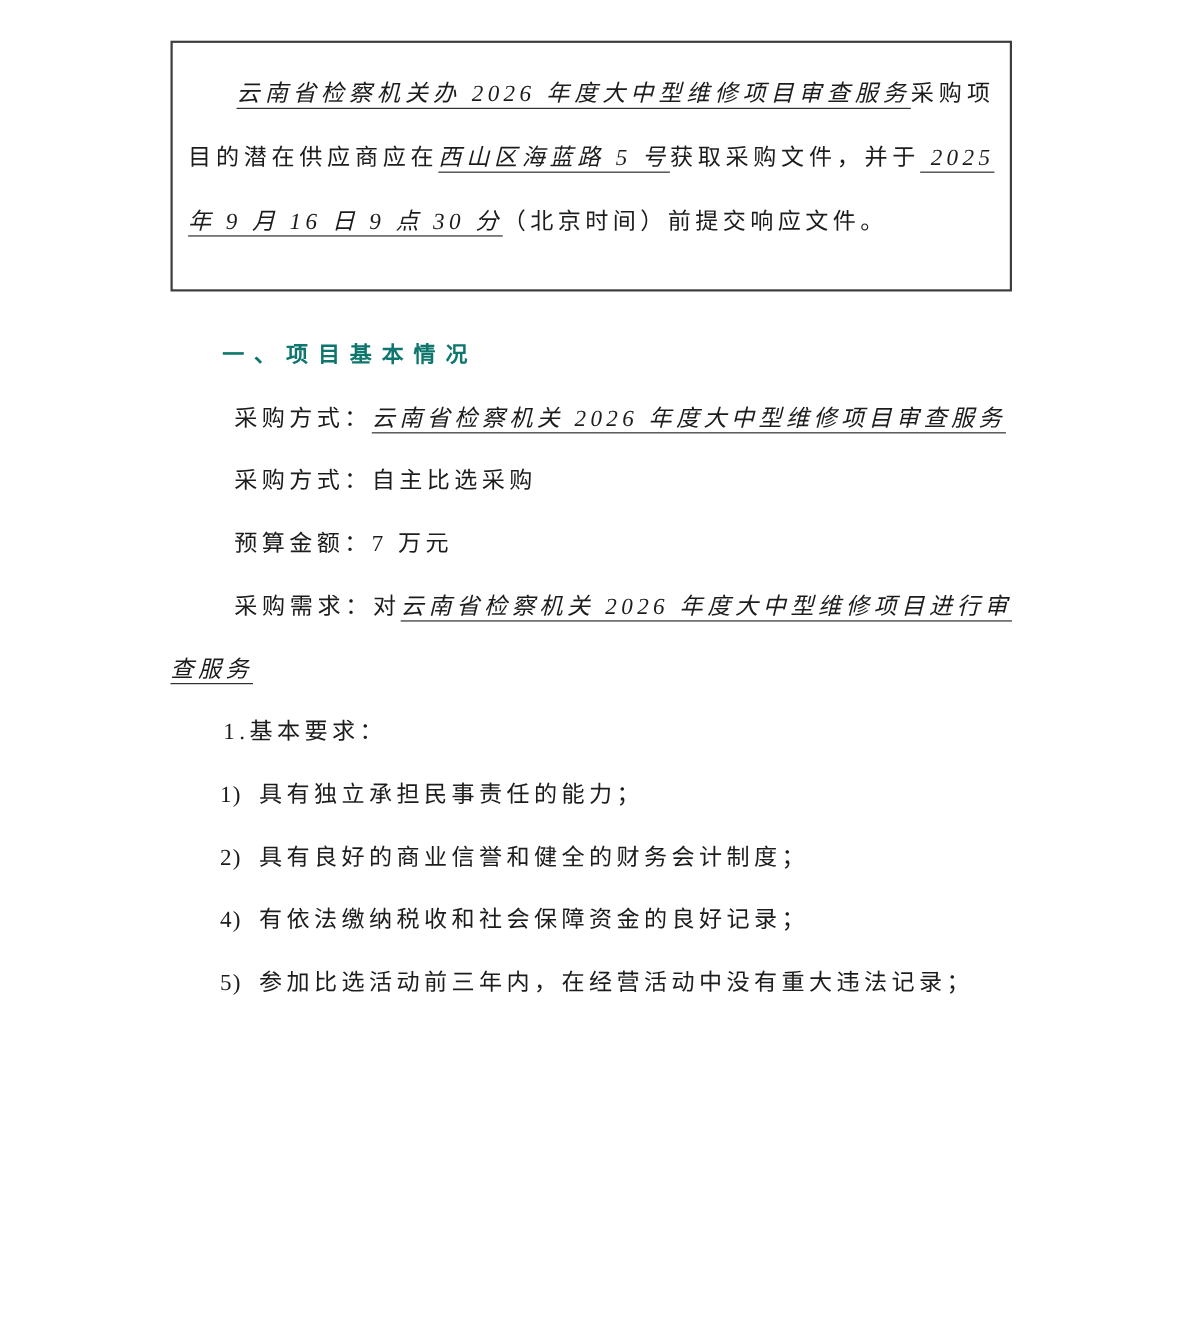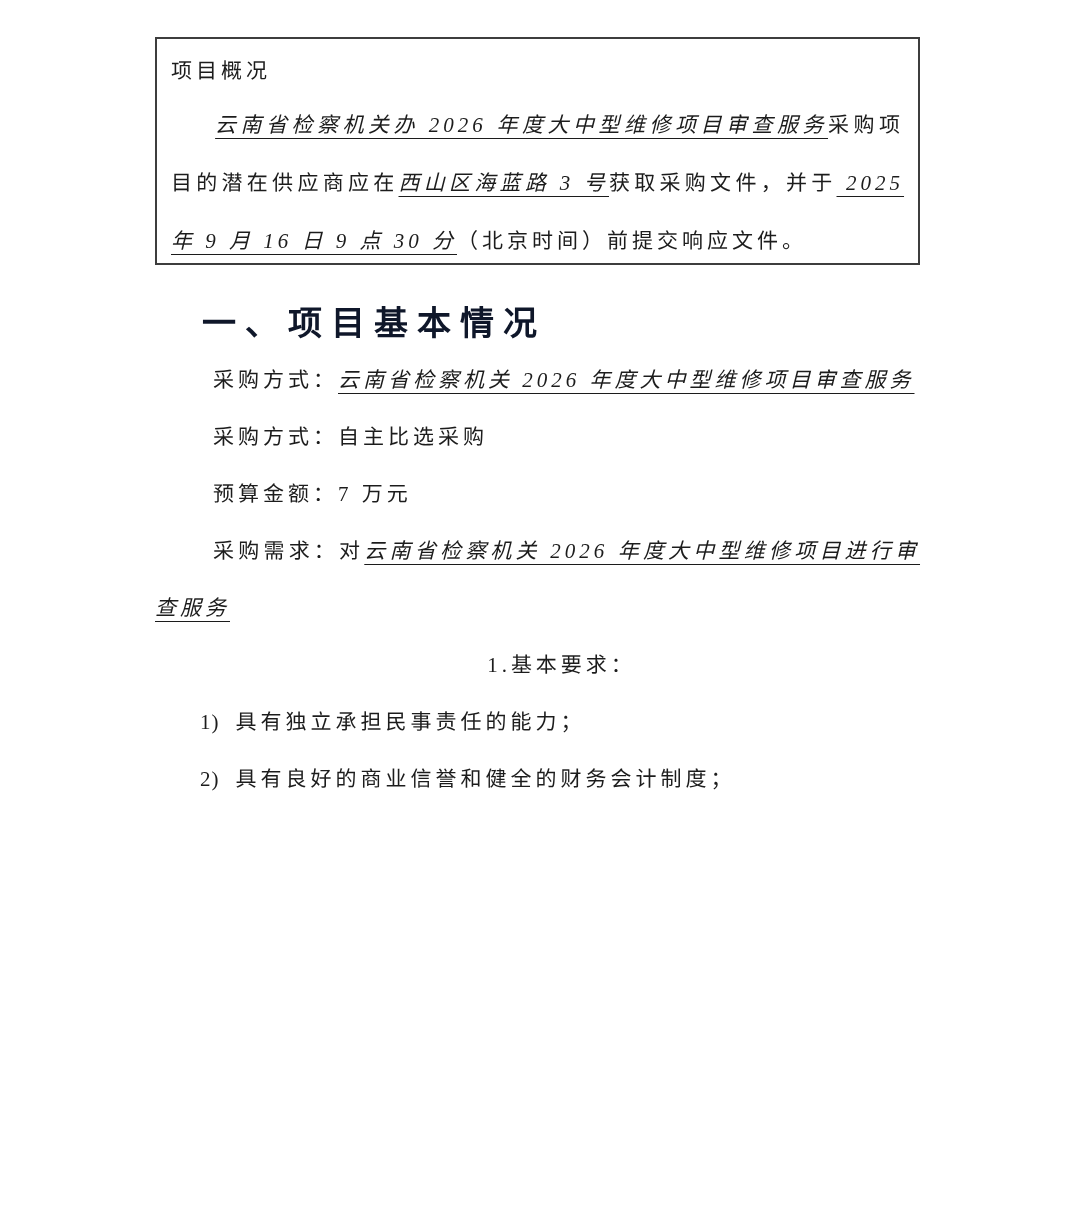--- a/index.html
+++ b/index.html
@@ -39,47 +39,46 @@
     text-decoration-thickness: 1.2px;
     font-style: italic;
   }
   
   .sec-heading {
     margin: 0;
     padding-left: 47px;
     line-height: 57px;
     font-family: "Liberation Sans", "DejaVu Sans", sans-serif;
     font-weight: bold;
-    font-size: 34px;
+    font-size: 20px;
     letter-spacing: 9px;
-    color: #0f172a;
+    color: #0f766e;
   }
   .sec-heading.first { margin-top: 30px; }
   .sec-heading.second { margin-top: 10px; }
   
   .field {
     margin: 0;
     line-height: 57px;
     text-indent: 58px;
     text-align: justify;
   }
   .value-gap { padding-left: 14px; }
   
-  .sub-heading { margin: 0; line-height: 57px; padding-left: 48px; text-align: center; }
+  .sub-heading { margin: 0; line-height: 57px; padding-left: 48px; }
   .req-item { margin: 0; line-height: 57px; padding-left: 45px; }
   .req-item .no { display: inline-block; margin-right: 16px; letter-spacing: 1px; }
 </style>
 </head>
 <body>
 
 <div class="page">
 
   <div class="overview-box">
-    <p class="box-title">项目概况</p>
-    <p class="overview-para"><span class="u">云南省检察机关办 2026 年度大中型维修项目审查服务</span><span>采购项目的潜在供应商应在</span><span class="u">西山区海蓝路 3 号</span><span>获取采购文件，并于</span><span class="u"> 2025 年 9 月 16 日 9 点 30 分</span><span>（北京时间）前提交响应文件。</span></p>
+    <p class="overview-para"><span class="u">云南省检察机关办 2026 年度大中型维修项目审查服务</span><span>采购项目的潜在供应商应在</span><span class="u">西山区海蓝路 5 号</span><span>获取采购文件，并于</span><span class="u"> 2025 年 9 月 16 日 9 点 30 分</span><span>（北京时间）前提交响应文件。</span></p>
   </div>
 
   <h2 class="sec-heading first">一、项目基本情况</h2>
 
 
   <p class="field"><span>采购方式：</span><span class="u">云南省检察机关 2026 年度大中型维修项目审查服务</span></p>
 
   <p class="field"><span>采购方式：</span><span>自主比选采购</span></p>
 
   <p class="field"><span>预算金额：</span><span>7 万元</span></p>
@@ -89,15 +88,17 @@
 
 
 
   <p class="sub-heading">1.基本要求：</p>
 
   <p class="req-item"><span class="no">1)</span><span>具有独立承担民事责任的能力；</span></p>
 
   <p class="req-item"><span class="no">2)</span><span>具有良好的商业信誉和健全的财务会计制度；</span></p>
 
 
+  <p class="req-item"><span class="no">4)</span><span>有依法缴纳税收和社会保障资金的良好记录；</span></p>
 
+  <p class="req-item"><span class="no">5)</span><span>参加比选活动前三年内，在经营活动中没有重大违法记录；</span></p>
 
 </div>
 
 </body></html>

